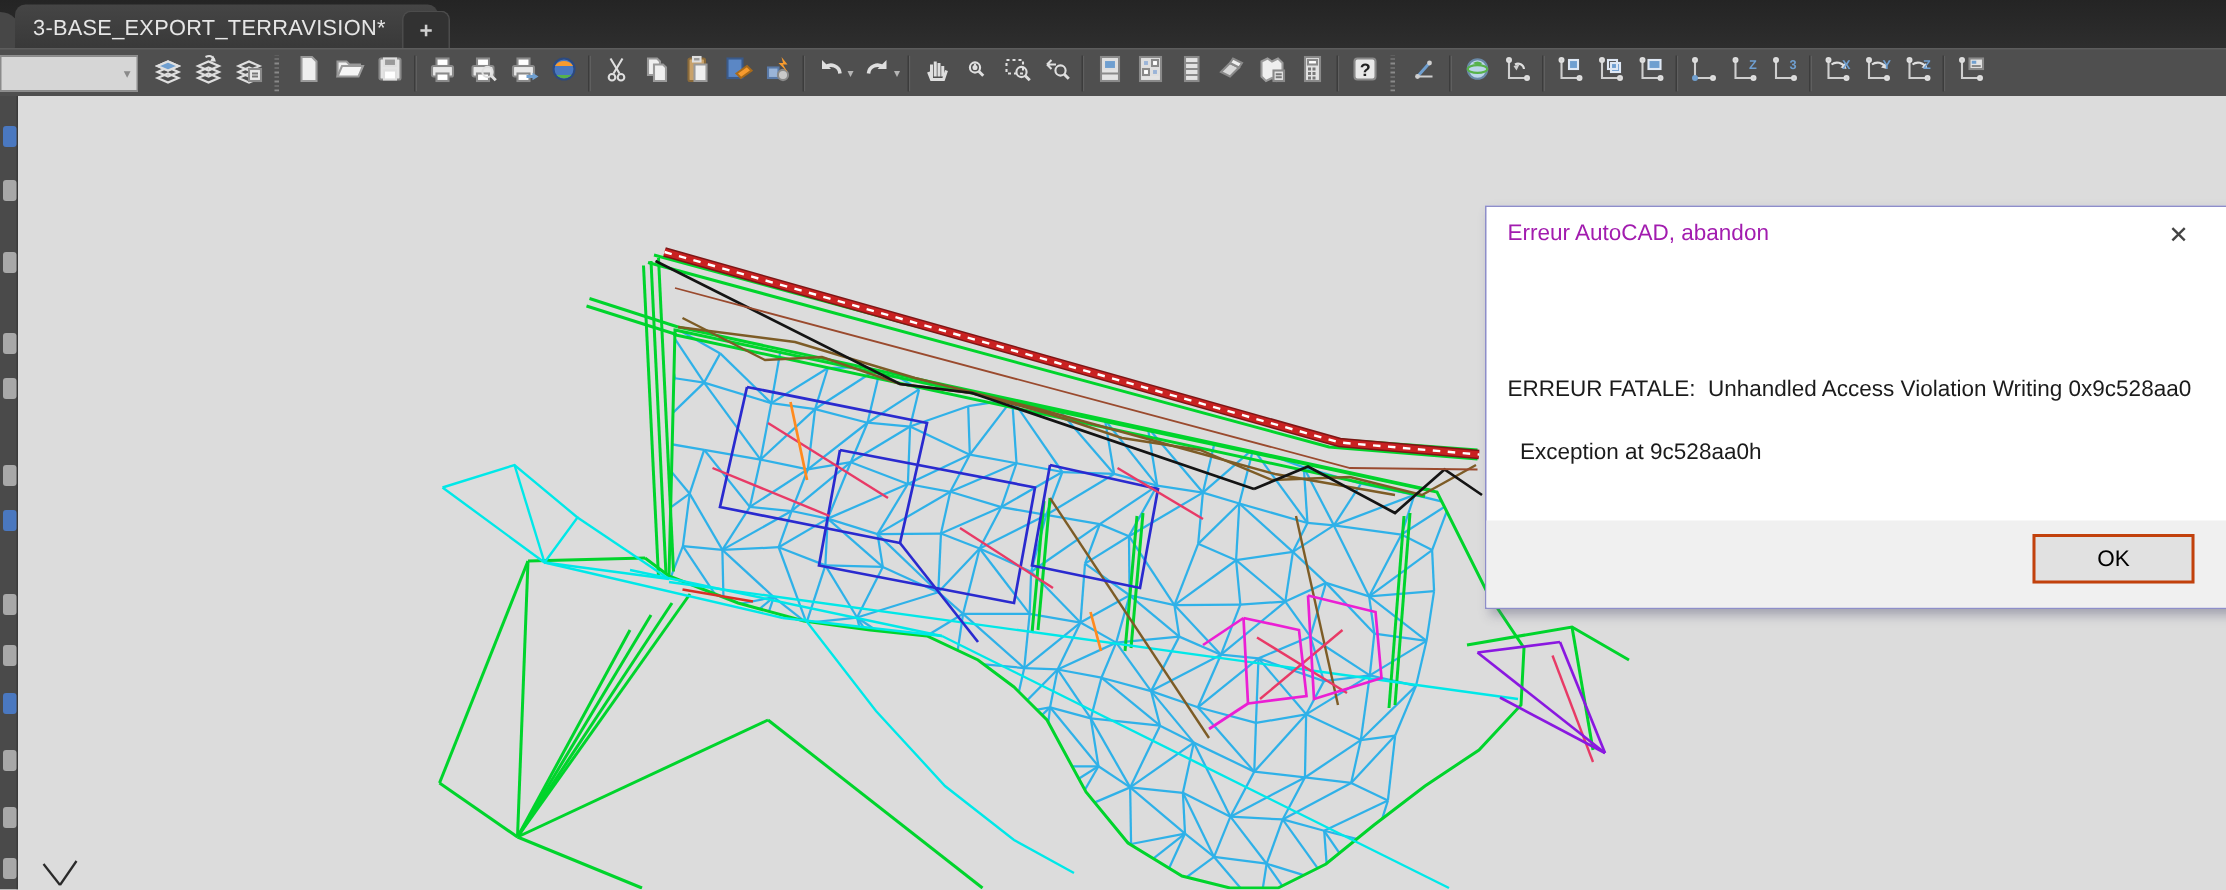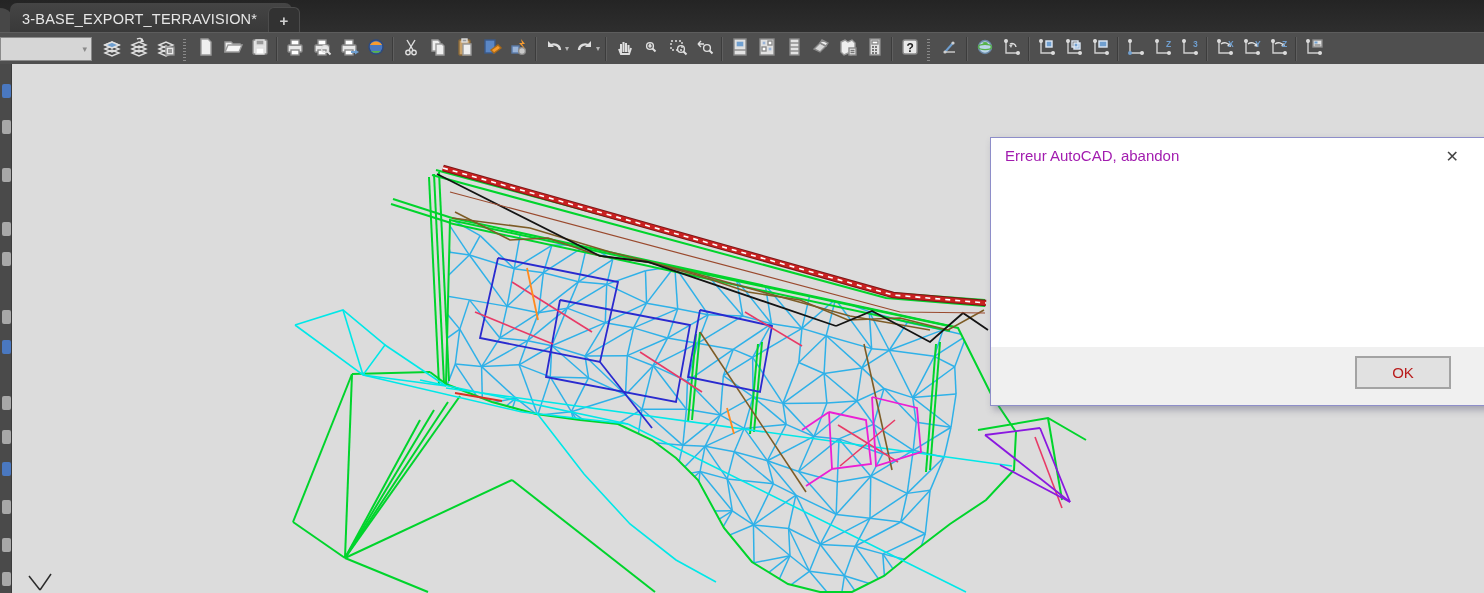--- a/index.html
+++ b/index.html
@@ -50,22 +50,22 @@
   
   .dialog{position:absolute;left:990px;top:137px;width:500px;height:269px;background:#ffffff;
           border:1px solid #8e8ec9;box-sizing:border-box;z-index:10;
           box-shadow:3px 4px 7px rgba(90,90,120,.45);}
   .dlg-title{position:absolute;left:14px;top:9px;font-size:15px;color:#a21caf;}
   .dlg-close{position:absolute;right:26px;top:7px;font-size:16px;color:#444;
              padding:2px 4px;font-weight:300;}
   .dlg-msg{position:absolute;left:14px;top:111px;font-size:15px;color:#1b1b1b;line-height:21px;
            white-space:pre-wrap;}
   .dlg-footer{position:absolute;left:0;right:0;bottom:0;height:58px;background:#f0f0f0;}
-  .dlg-ok{position:absolute;left:364px;top:9px;width:96px;height:33px;background:#e1e1e1;
-          border:2px solid #a3a3a3;box-sizing:border-box;font-size:15px;color:#b91c1c;
+  .dlg-ok{position:absolute;left:364px;top:9px;width:108px;height:33px;background:#e1e1e1;
+          border:2px solid #c2410c;box-sizing:border-box;font-size:15px;color:#000000;
           display:flex;align-items:center;justify-content:center;
           font-family:"Liberation Sans",sans-serif;}
 </style>
 </head>
 <body>
 
 <div class="tabbar">
   <div class="tab-curl"></div>
   <div class="doc-tab">
     <span class="label">3-BASE_EXPORT_TERRAVISION*</span>
@@ -1114,16 +1114,18 @@
       <g>
         <polyline points="29,576 40,590" fill="none" stroke="#2a2a2a" stroke-width="1.5"></polyline>
         <polyline points="51,574 40,590" fill="none" stroke="#2a2a2a" stroke-width="1.5"></polyline>
       </g>
     </svg>
   </div>
 
 <div class="dialog">
   <div class="dlg-title">Erreur AutoCAD, abandon</div>
   <div class="dlg-close">✕</div>
+  <div class="dlg-msg"><span>ERREUR FATALE:  Unhandled Access Violation Writing 0x9c528aa0</span><br>
+  <span>Exception at 9c528aa0h</span></div>
   <div class="dlg-footer">
     <div class="dlg-ok">OK</div>
   </div>
 </div>
 
 </body></html>

